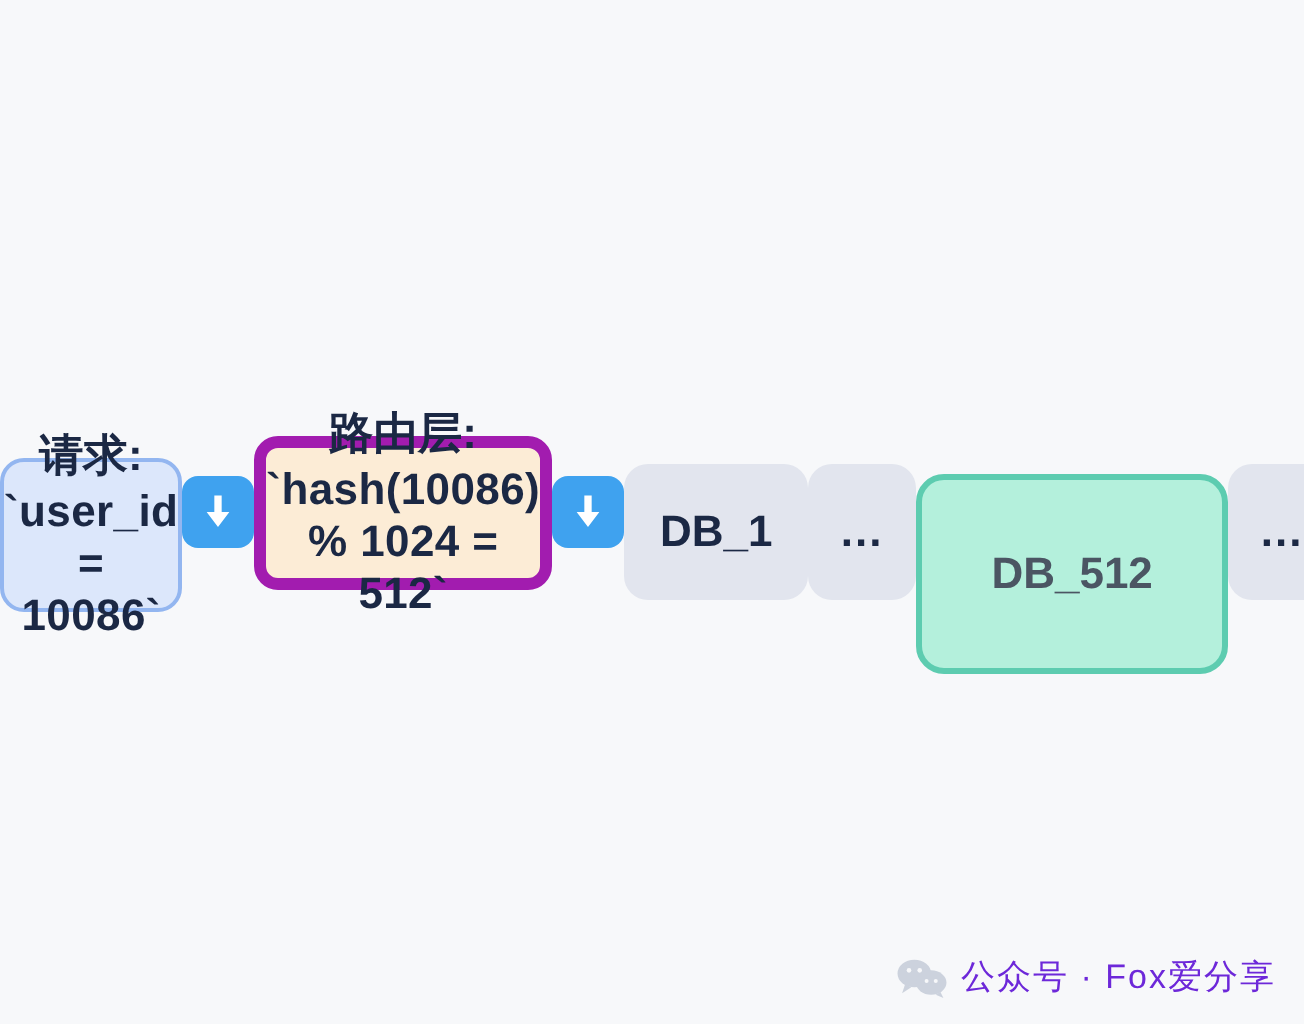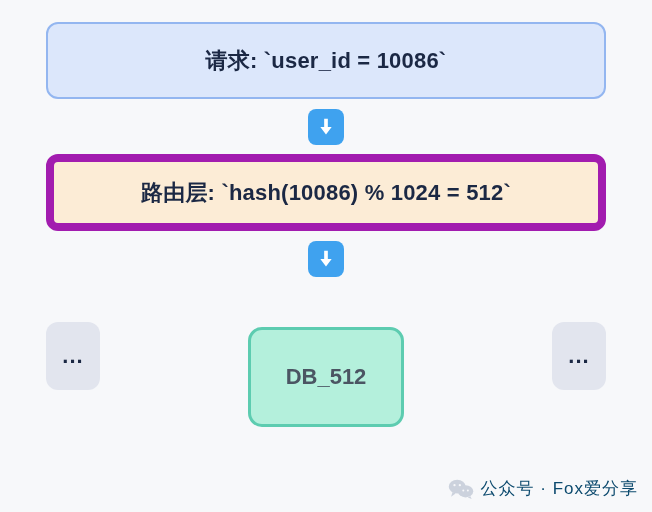--- a/index.html
+++ b/index.html
@@ -15,21 +15,21 @@
     position: relative;
   }
 
   .flow {
     position: absolute;
     left: 0;
     top: 0;
     width: 652px;
     height: 512px;
     display: flex;
-    flex-direction: column;
+    flex-direction: row;
     align-items: center;
   }
 
   
   .stage-box {
     box-sizing: border-box;
     width: 560px;
     border-radius: 12px;
     display: flex;
     align-items: center;
@@ -44,21 +44,21 @@
   .stage-request {
     margin-top: 22px;
     height: 77px;
     background: #dce7fb;
     border: 2px solid #93b6f0;
   }
 
   .stage-router {
     height: 77px;
     background: #fcecd6;
-    border: 8px solid #a21caf;
+    border: 6px solid #a21caf;
   }
 
   
   .arrow-gap {
     height: 55px;
     display: flex;
     align-items: center;
     justify-content: center;
   }
   .arrow-chip {
@@ -109,21 +109,21 @@
   }
 
   
   .watermark {
     position: absolute;
     right: 14px;
     bottom: 12px;
     display: flex;
     align-items: center;
     gap: 7px;
-    color: #0c4a6e;
+    color: #6d28d9;
     font-size: 17px;
     letter-spacing: 1px;
     user-select: none;
   }
   .watermark .wechat-icon svg { display: block; }
 </style>
 </head>
 <body>
 
 <div class="flow">
@@ -147,20 +147,23 @@
   <div class="arrow-gap">
     <div class="arrow-chip">
       <svg width="22" height="22" viewBox="0 0 24 24" aria-hidden="true">
         <path d="M10 3 h4 v9 h4.2 L12 20.2 L5.8 12 H10 Z" fill="#ffffff"></path>
       </svg>
     </div>
   </div>
 
   <div class="shard-row">
 
+    <div class="shard db">
+      <span>DB_1</span>
+    </div>
 
     <div class="shard ellipsis">
       <span>...</span>
     </div>
 
     <div class="shard db highlight">
       <span>DB_512</span>
     </div>
 
     <div class="shard ellipsis">

